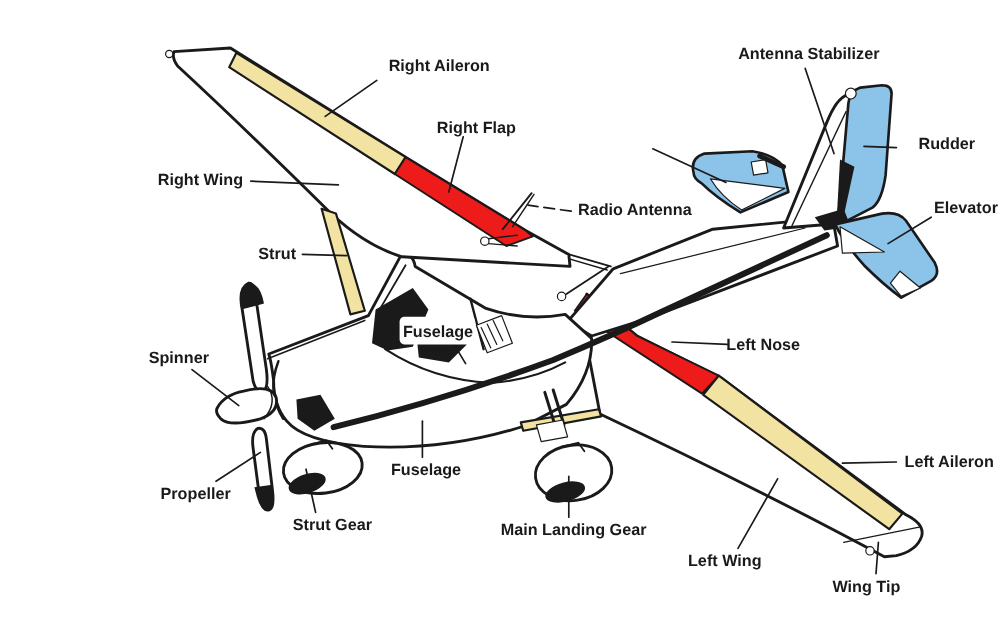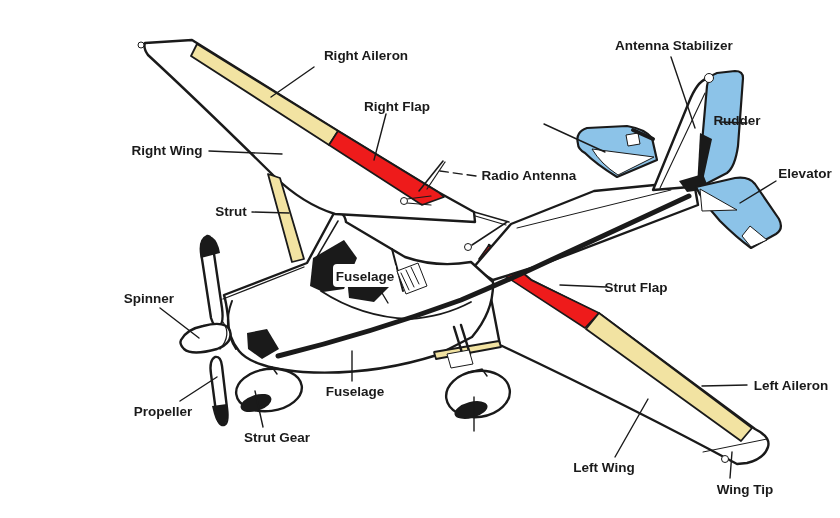--- a/index.html
+++ b/index.html
@@ -146,28 +146,29 @@
       <line class="leader" x1="222" y1="427" x2="214" y2="391"></line>
       <line class="leader" x1="433" y1="431" x2="433" y2="397"></line>
       <line class="leader" x1="574" y1="457" x2="607" y2="399"></line>
       <line class="leader" x1="689" y1="478" x2="691" y2="452"></line>
     </g>
   </svg>
 
   <div class="lbl" style="left:325px;top:55px">Right Aileron</div>
   <div class="lbl" style="left:356px;top:106px">Right Flap</div>
   <div class="lbl" style="left:633px;top:45px">Antenna Stabilizer</div>
-  <div class="lbl" style="left:696px;top:120px">Rudder</div>
+  <div class="lbl" style="left:748px;top:120px">Rudder</div>
   <div class="lbl" style="left:488px;top:175px">Radio Antenna</div>
   <div class="lbl" style="left:764px;top:173px">Elevator</div>
   <div class="lbl" style="left:126px;top:150px">Right Wing</div>
   <div class="lbl" style="left:190px;top:211px">Strut</div>
   <div class="lbl" style="left:324px;top:276px">Fuselage</div>
-  <div class="lbl" style="left:595px;top:287px">Strut Flap</div>
+  <div class="lbl" style="left:595px;top:287px">Left Nose</div>
   <div class="lbl" style="left:108px;top:298px">Spinner</div>
   <div class="lbl" style="left:750px;top:385px">Left Aileron</div>
   <div class="lbl" style="left:122px;top:411px">Propeller</div>
   <div class="lbl" style="left:314px;top:391px">Fuselage</div>
   <div class="lbl" style="left:236px;top:437px">Strut Gear</div>
+  <div class="lbl" style="left:437px;top:441px">Main Landing Gear</div>
   <div class="lbl" style="left:563px;top:467px">Left Wing</div>
-  <div class="lbl" style="left:704px;top:489px">Wing Tip</div>
+  <div class="lbl" style="left:681px;top:489px">Wing Tip</div>
 
 </div>
 
 </body></html>

